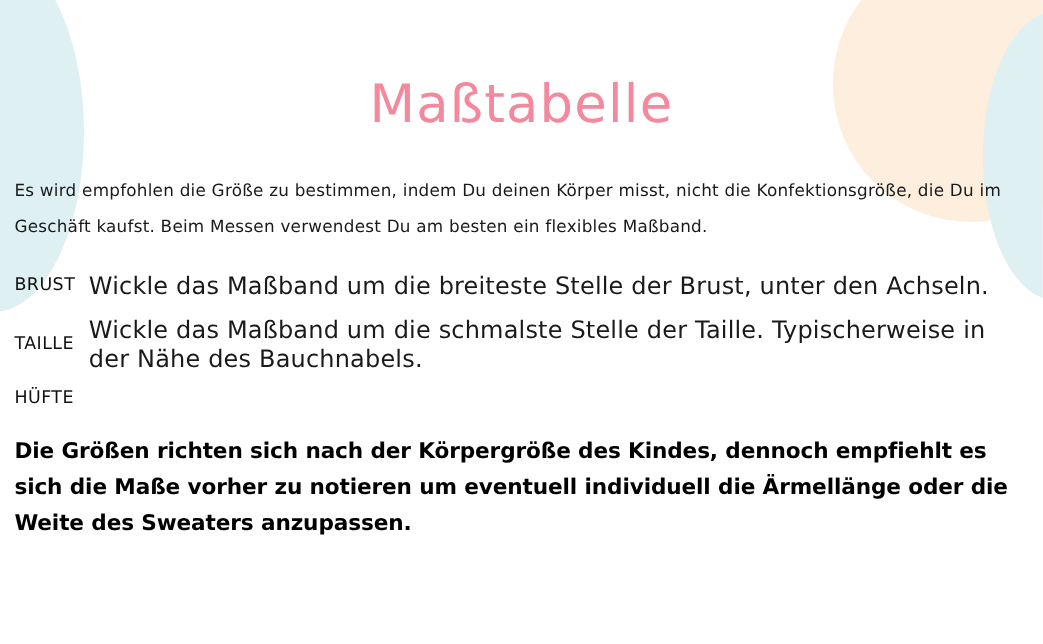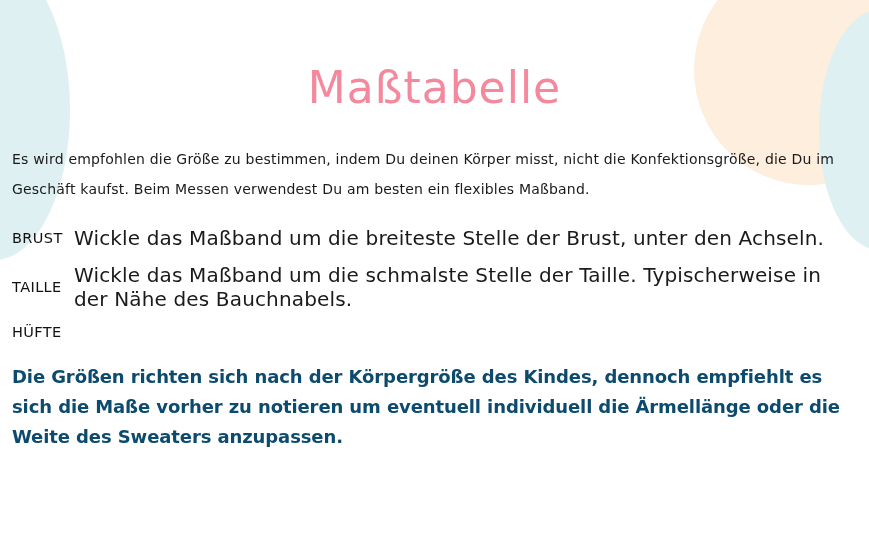--- a/index.html
+++ b/index.html
@@ -94,21 +94,21 @@
     color: #111111;
   }
   .measure-desc {
     font-size: 20px;
     letter-spacing: 0.15px;
     color: #1a1a1a;
   }
 
   #closing {
     margin: 22px 0 0 0;
-    color: #0c4a6e;
+    color: #000000;
     font-size: 18px;
     font-weight: bold;
     line-height: 1.65;
     letter-spacing: -0.1px;
   }
 </style>
 </head>
 <body>
 
 <div id="page">

